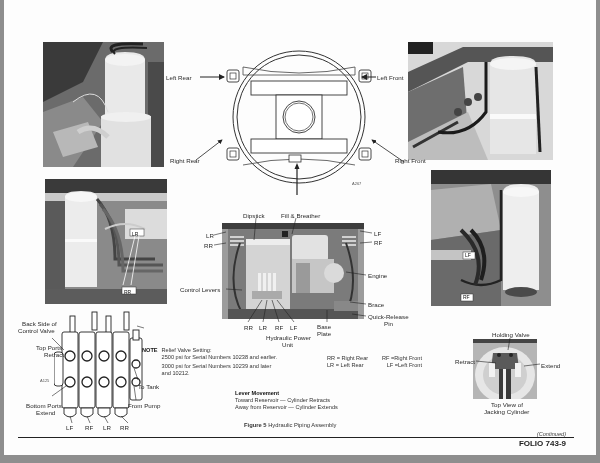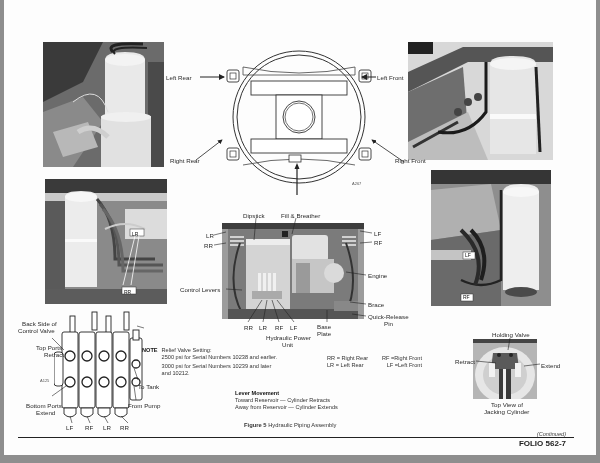--- a/index.html
+++ b/index.html
@@ -357,15 +357,15 @@
       <line x1="86" y1="34" x2="70" y2="36"></line>
     </g>
   </svg>
 
   <div class="caption">
     <b>Figure 5</b>
     <span>Hydraulic Piping Assembly</span>
   </div>
   <div class="continued">(Continued)</div>
   <div class="rule"></div>
-  <div class="folio">FOLIO 562-7</div>
+  <div class="folio">FOLIO 743-9</div>
 </div>
 <div class="right-edge"></div>
 
 </body></html>

